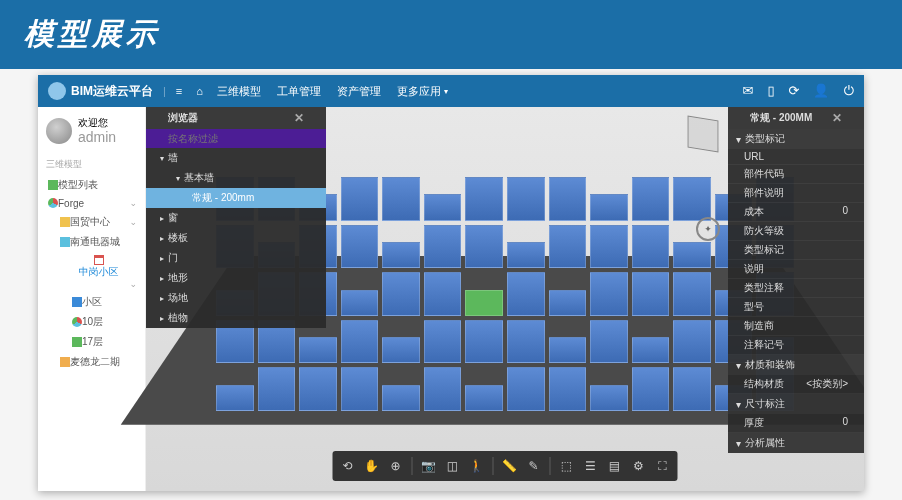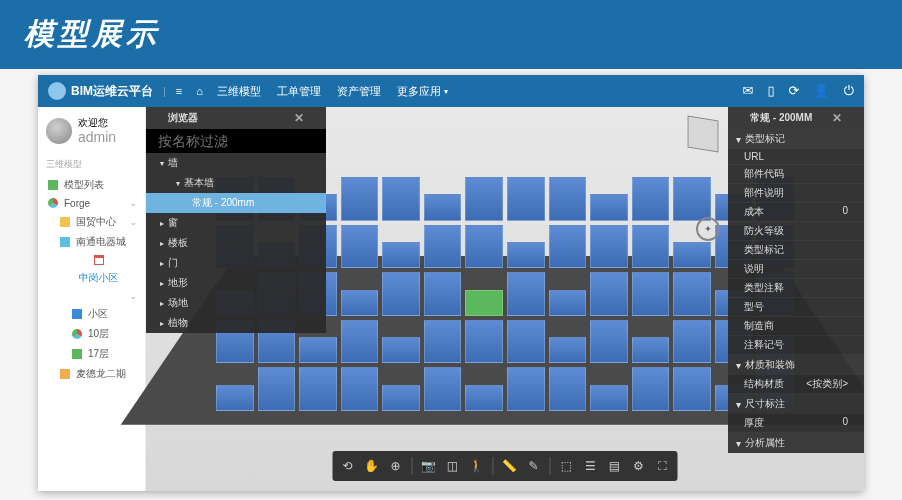--- a/index.html
+++ b/index.html
@@ -13,21 +13,21 @@
 .topbar .menu { display: flex; gap: 16px; }
 .topbar .spacer { flex: 1; }
 .topbar .right-icons { display: flex; gap: 14px; font-size: 13px; }
 .content { display: flex; height: calc(100% - 32px); }
 .sidebar { width: 108px; background: #fff; border-right: 1px solid #eee; padding: 6px 0; font-size: 10px; }
 .user-block { display: flex; align-items: center; gap: 6px; padding: 4px 8px 8px 8px; }
 .avatar { width: 26px; height: 26px; border-radius: 50%; background: radial-gradient(circle at 40% 35%, #d0d0d0, #888); }
 .user-text { display: flex; flex-direction: column; line-height: 1.2; }
 .user-text .sub { color: #999; font-size: 14px; }
 .section-label { color: #aaa; padding: 4px 8px; font-size: 9px; }
-.nav-item { display: flex; align-items: center; gap: 6px; padding: 3px 8px 3px 20px; cursor: pointer; color: #555; }
+.nav-item { display: flex; align-items: center; padding: 3px 8px 3px 20px; cursor: pointer; color: #555; }
 .nav-item.lvl1 { padding-left: 10px; }
 .nav-item.lvl2 { padding-left: 22px; }
 .nav-item.lvl3 { padding-left: 34px; }
 .nav-item.active { color: #1b88d8; flex-direction: column; }
 .ico { width: 10px; height: 10px; display: inline-block; }
 .ico-blue { background: #3b8ad8; }
 .ico-green { background: #5cb85c; }
 .ico-orange { background: #f0ad4e; }
 .ico-yellow { background: #f0c24e; }
 .ico-cyan { background: #5bc0de; }
@@ -38,21 +38,21 @@
 .ground { position: absolute; left: 18px; right: 18px; top: 48px; bottom: 42px; background: #4a4a4a; transform: perspective(600px) rotateX(50deg); transform-origin: center 70%; }
 .buildings { position: absolute; left: 70px; right: 70px; top: 70px; bottom: 80px; display: grid; grid-template-columns: repeat(14, 1fr); grid-template-rows: repeat(5, 1fr); gap: 4px; }
 .bld { background: linear-gradient(#5d8bd4, #3d6bb4); border: 1px solid rgba(255,255,255,0.2); }
 .bld.tall { height: 100%; }
 .bld.short { height: 60%; align-self: end; }
 .bld.green { background: #5cb85c; }
 .panel { position: absolute; background: rgba(42,42,42,0.95); color: #ddd; font-size: 10px; }
 .panel-header { background: #3a3a3a; padding: 4px 22px; display: flex; align-items: center; font-weight: bold; }
 .panel-close { margin-left: auto; cursor: pointer; color: #aaa; font-size: 12px; }
 .browser-panel { left: 0; top: 0; width: 180px; }
-.browser-search { width: 100%; background: #000000; border: none; color: #888; padding: 4px 12px; font-size: 14px; }
+.browser-search { width: 100%; background: #4c1d95; border: none; color: #888; padding: 4px 22px; font-size: 10px; }
 .tree-item { padding: 3px 8px; display: flex; align-items: center; gap: 4px; cursor: pointer; }
 .tree-item .caret { font-size: 8px; }
 .tree-item.lv1 { padding-left: 14px; }
 .tree-item.lv2 { padding-left: 30px; }
 .tree-item.lv3 { padding-left: 46px; background: #6fb3e0; color: #fff; }
 .props-panel { right: 0; top: 0; width: 136px; }
 .prop-row { padding: 2px 16px; display: flex; justify-content: space-between; border-bottom: 1px solid rgba(255,255,255,0.05); }
 .prop-group { padding: 3px 8px; display: flex; align-items: center; gap: 4px; background: rgba(255,255,255,0.04); }
 .viewcube { position: absolute; right: 144px; top: 10px; width: 34px; height: 34px; background: rgba(200,200,200,0.5); transform: rotateX(20deg) rotateY(25deg); border: 1px solid #888; }
 .nav-circle { position: absolute; right: 144px; top: 110px; width: 24px; height: 24px; border: 2px solid #888; border-radius: 50%; display:flex; align-items:center; justify-content:center; font-size:9px; color:#666; }

